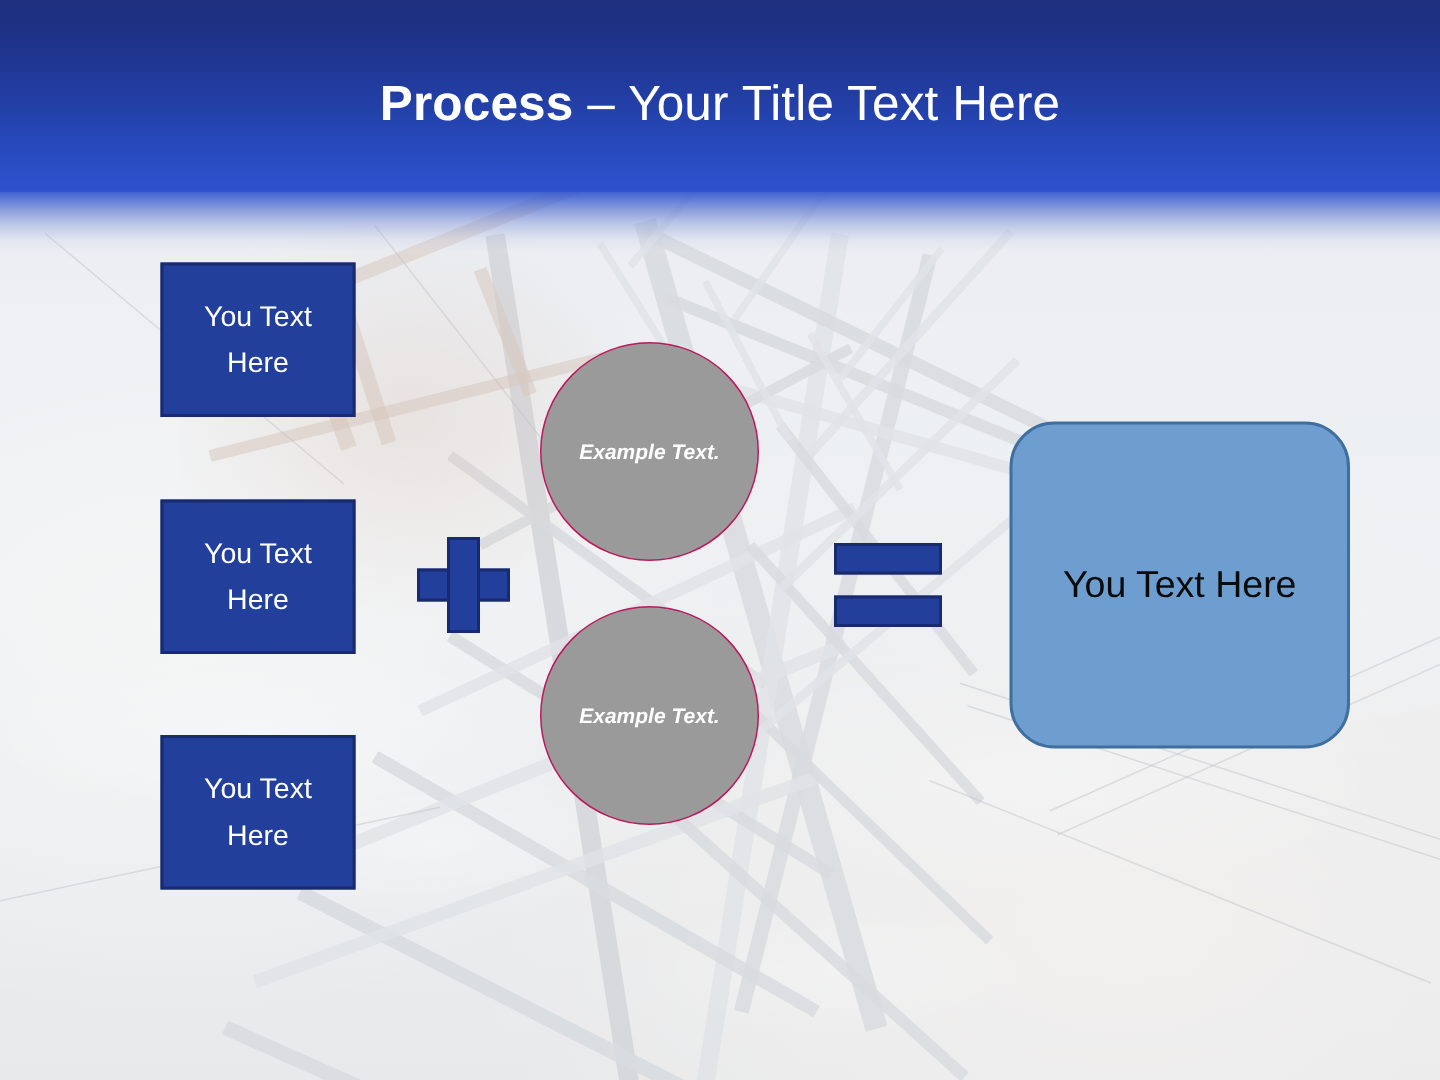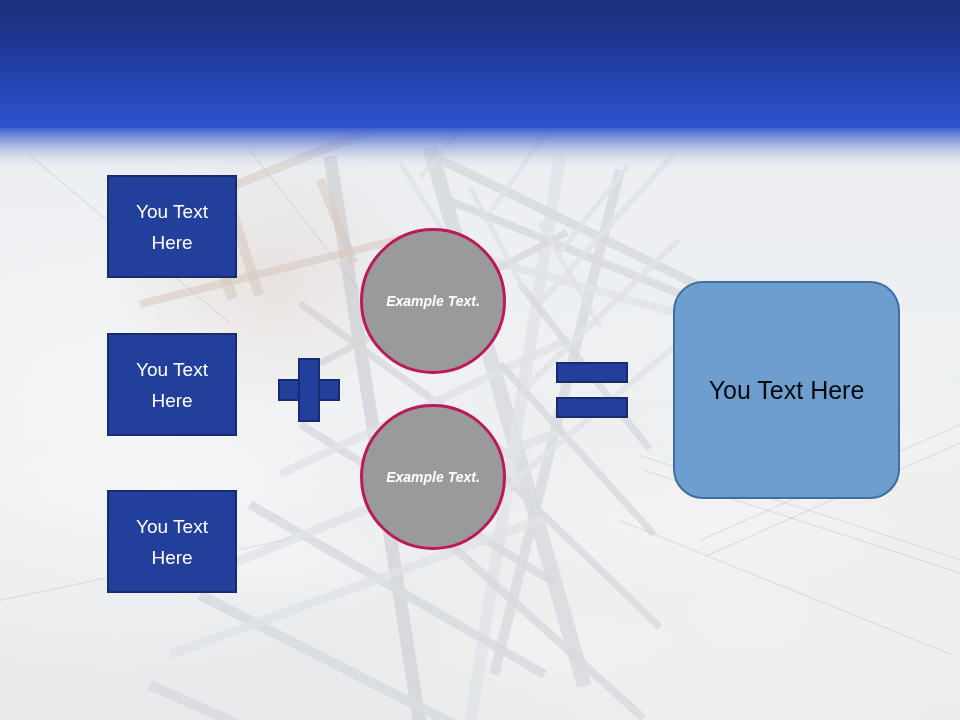--- a/index.html
+++ b/index.html
@@ -179,21 +179,21 @@
     background: #22409b;
   }
 
   
   .gray-circle {
     position: absolute;
     width: 146px;
     height: 146px;
     border-radius: 50%;
     background: #9a9a9a;
-    border: 3px solid #be185d;
+    border: 1px solid #be185d;
     box-sizing: border-box;
     display: flex;
     align-items: center;
     justify-content: center;
     text-align: center;
     color: #ffffff;
     font-size: 14px;
     line-height: 22px;
     font-weight: bold;
     font-style: italic;
@@ -300,20 +300,23 @@
     <div class="cable" style="left:250px; top:150px; width:220px; transform:rotate(52deg);"></div>
     <div class="cable" style="left:30px; top:155px; width:260px; transform:rotate(40deg);"></div>
 
     <div class="bg-sepia"></div>
     <div class="bg-wash"></div>
   </div>
 
   <div class="header-band"></div>
   <div class="header-fade"></div>
 
+  <div class="slide-title">
+    <span class="t-bold">Process</span><span class="t-rest"> – Your Title Text Here</span>
+  </div>
 
   <div class="blue-box" id="box-1">
     <span class="bb-text">You Text Here</span>
   </div>
   <div class="blue-box" id="box-2">
     <span class="bb-text">You Text Here</span>
   </div>
   <div class="blue-box" id="box-3">
     <span class="bb-text">You Text Here</span>
   </div>

